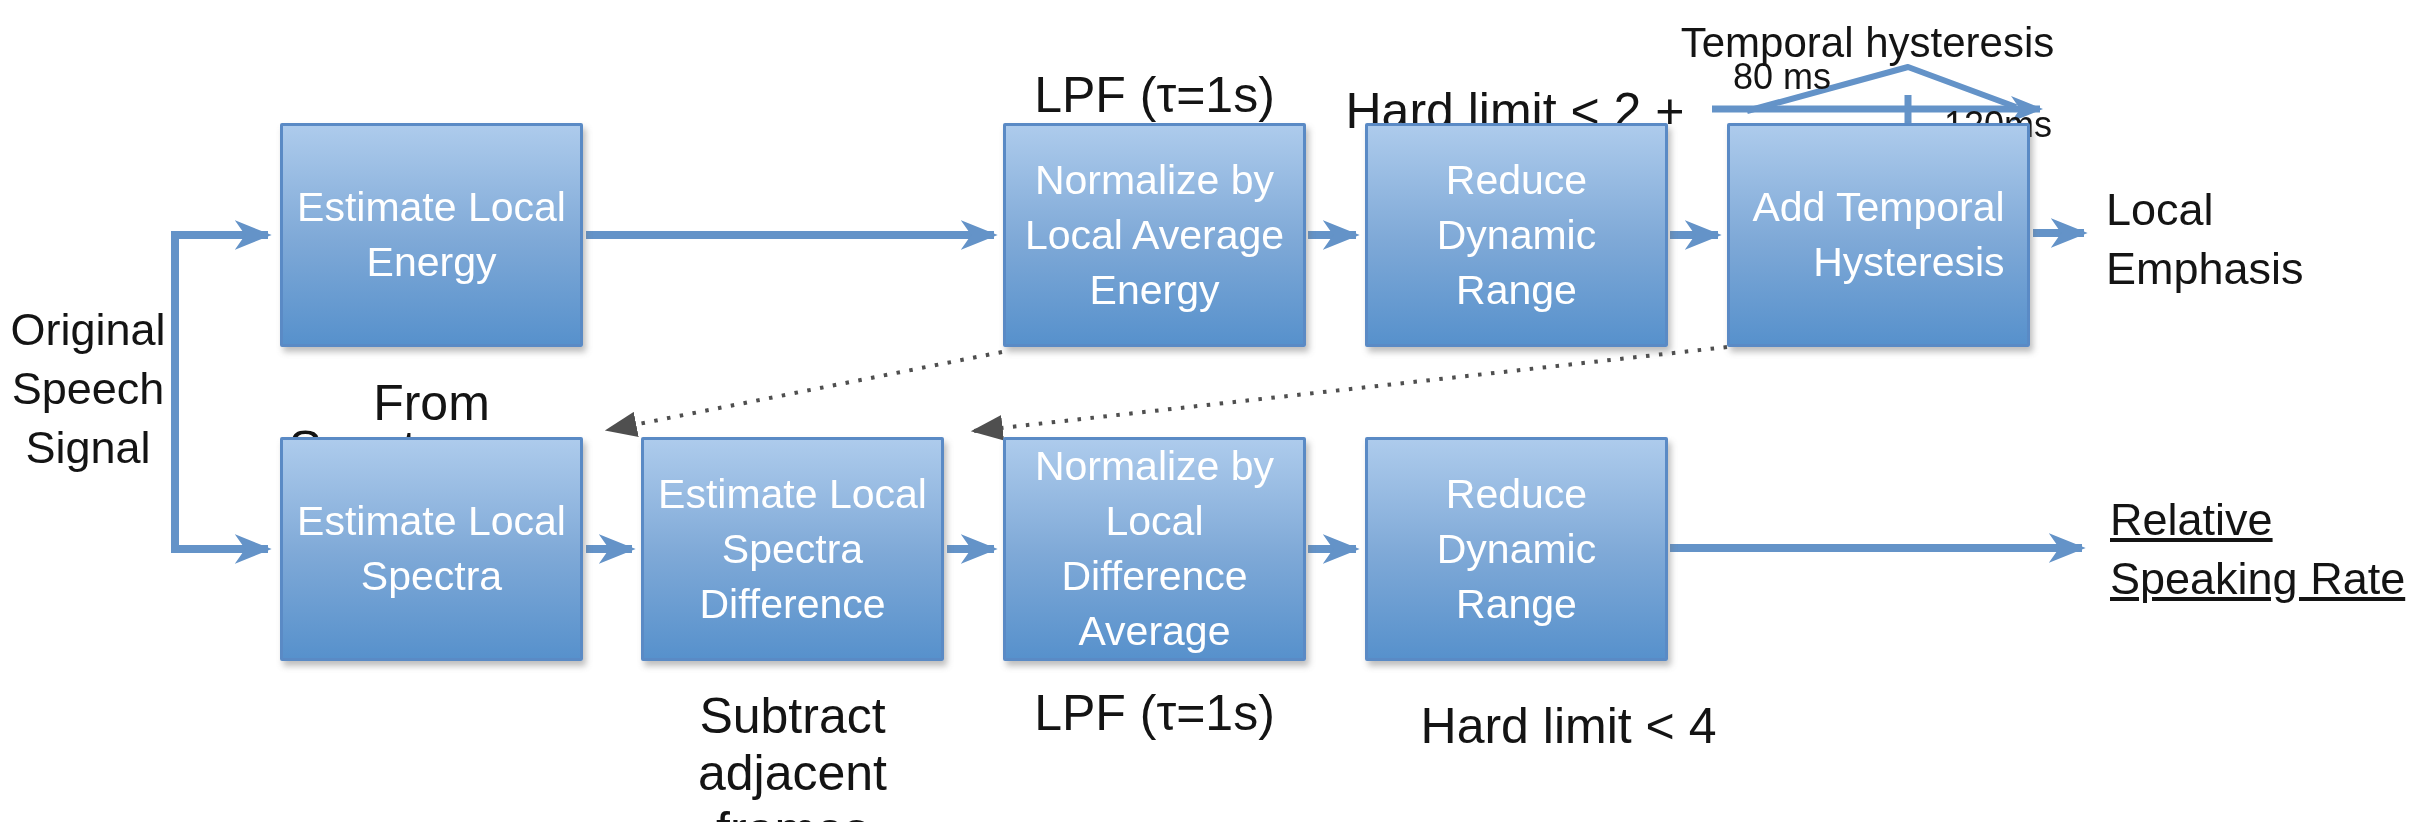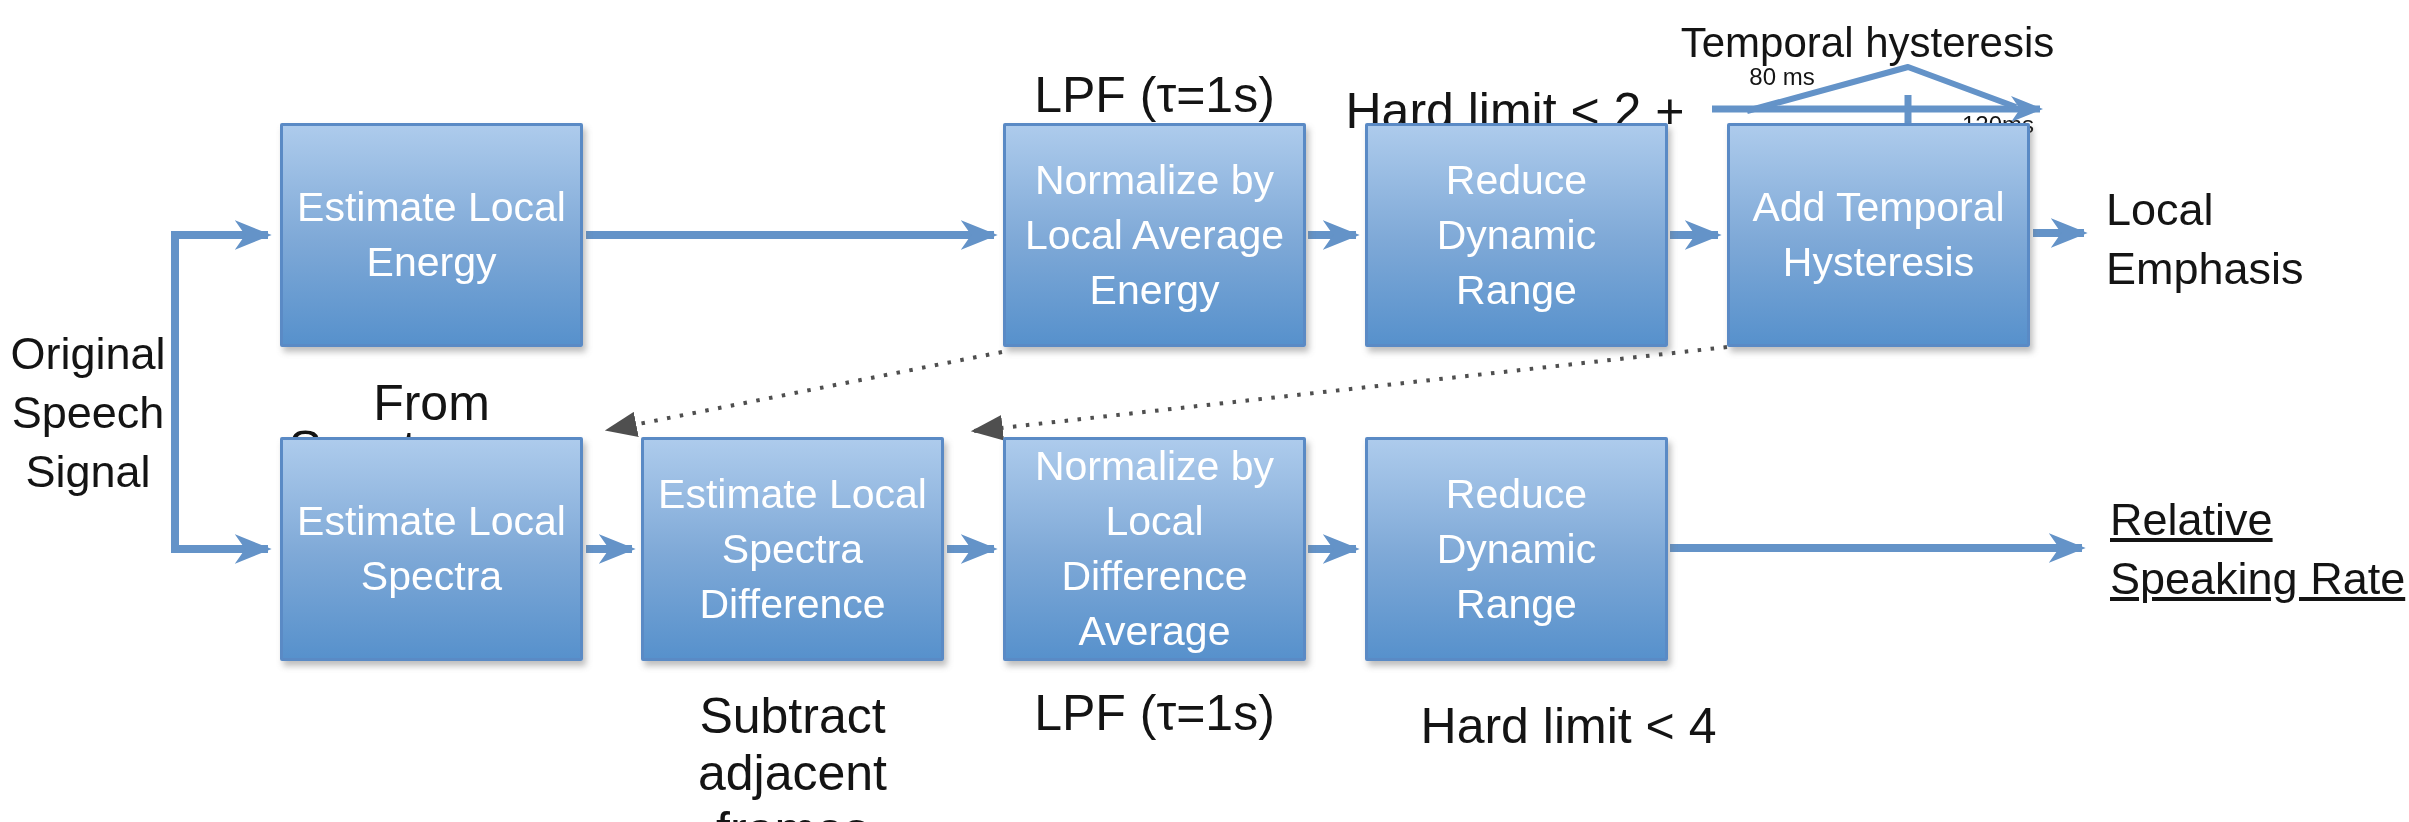--- a/index.html
+++ b/index.html
@@ -36,21 +36,21 @@
     text-align:center;
     white-space:pre-line;
   }
   .lbl{
     position:absolute;
     color:var(--label_text);
     font-size:50px;line-height:46px;
     text-align:center;
     white-space:pre-line;
   }
-  .lbl.small{font-size:24px;line-height:30px;}
+  .lbl.small{font-size:36px;line-height:30px;}
   .lbl.multiline{line-height:57px;}
   .lbl.side{font-size:45px;line-height:59px;}
   .lbl.side.left-align{text-align:left;}
   .lbl.hyst-title{font-size:42px;line-height:46px;}
 </style>
 </head>
 <body>
 
 <div id="canvas">
 
@@ -89,21 +89,21 @@
       <line x1="1727" y1="347" x2="974" y2="431" marker-end="url(#mgray)"></line>
     </g>
 
     <g style="stroke:var(--arrow_blue)" fill="none">
       <line x1="1712" y1="109" x2="2040" y2="109" stroke-width="7" marker-end="url(#mblue)"></line>
       <polyline points="1747,111 1908,67 2016,107" stroke-width="6" stroke-linejoin="round"></polyline>
       <line x1="1908" y1="95" x2="1908" y2="124" stroke-width="7"></line>
     </g>
   </svg>
 
-  <div class="lbl side" style="left:0px;top:324px;width:176px;">Original
+  <div class="lbl side" style="left:0px;top:300px;width:176px;">Original
 Speech
 Signal</div>
   <div class="lbl side left-align" style="left:2106px;top:180px;width:300px;">Local
 Emphasis</div>
   <div class="lbl side left-align" style="left:2110px;top:490px;width:300px;text-decoration:underline;">Relative
 Speaking Rate</div>
 
   <div class="lbl" style="left:1003px;top:72px;width:303px;">LPF (τ=1s)</div>
   <div class="lbl" style="left:1330px;top:72px;width:370px;margin-top:16px;">Hard limit &lt; 2 + sqrt()</div>
   <div class="lbl hyst-title" style="left:1680px;top:20px;width:375px;">Temporal hysteresis</div>
@@ -118,21 +118,21 @@
   <div class="lbl" style="left:1417px;top:686px;width:303px;margin-top:17px;">Hard limit &lt; 4</div>
 
   <div class="box" style="left:280px;top:123px;">Estimate Local
 Energy</div>
   <div class="box" style="left:1003px;top:123px;">Normalize by
 Local Average
 Energy</div>
   <div class="box" style="left:1365px;top:123px;">Reduce
 Dynamic
 Range</div>
-  <div class="box" style="left:1727px;top:123px;">Add Temporal
+  <div class="box" style="left:1727px;top:123px;text-align:right;">Add Temporal
 Hysteresis</div>
 
   <div class="box" style="left:280px;top:437px;">Estimate Local
 Spectra</div>
   <div class="box" style="left:641px;top:437px;">Estimate Local
 Spectra
 Difference</div>
   <div class="box" style="left:1003px;top:437px;">Normalize by
 Local
 Difference

